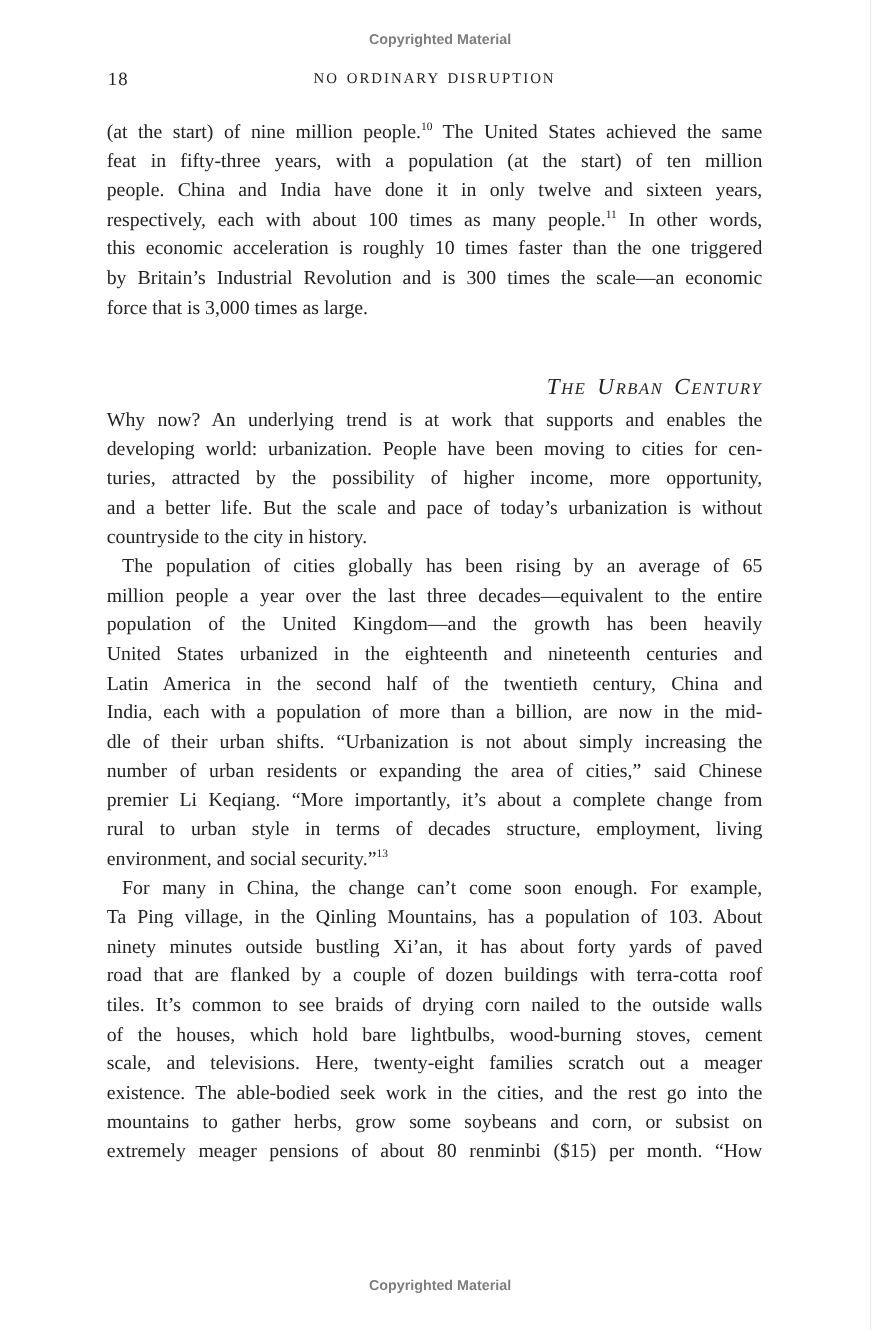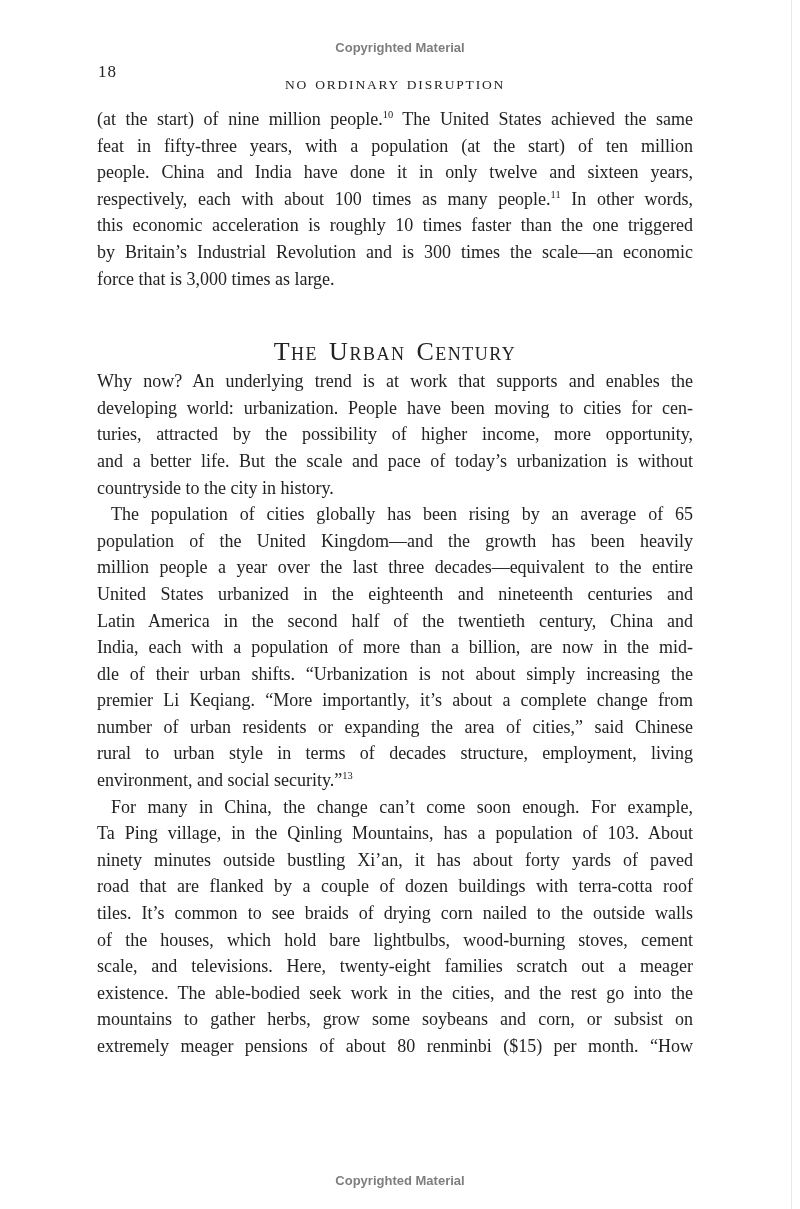--- a/index.html
+++ b/index.html
@@ -20,21 +20,20 @@
 
   .notice {
     position: absolute;
     left: 0;
     width: 100%;
     text-align: center;
     font-family: "Liberation Sans", "DejaVu Sans", sans-serif;
     font-weight: bold;
     font-size: 13px;
     color: var(--notice-color);
-    margin-top: 12px;
   }
   .notice-top { top: 28px; }
   .notice-bottom { top: 1161px; }
 
   .page-header {
     position: absolute;
     top: 62px;
     left: 97px;
     width: 596px;
     height: 20px;
@@ -44,21 +43,21 @@
     left: 1px;
     top: 0;
     font-size: 17px;
     letter-spacing: 1px;
     color: var(--text-color);
   }
   .running-head {
     position: absolute;
     left: 0;
     width: 100%;
-    top: 15px;
+    top: 1px;
     text-align: center;
     font-size: 13.5px;
     letter-spacing: 1.8px;
     word-spacing: 2px;
     color: var(--text-color);
   }
 
   .body-content {
     position: absolute;
     top: 106px;
@@ -74,27 +73,28 @@
   }
   .line.last { text-align-last: left; }
   .line.indent { text-indent: 14px; }
   sup {
     font-size: 0.58em;
     line-height: 0;
     vertical-align: super;
   }
 
   .section-heading {
-    text-align: center;
+    text-align: right;
     font-variant: small-caps;
-    font-size: 26px;
+    font-size: 21px;
     line-height: 27px;
     letter-spacing: 1.5px;
     word-spacing: 3px;
     margin: 46px 0 3px 0;
+    font-style: italic;
   }
 
   .page-edge-line {
     position: absolute;
     left: 791px;
     top: 0;
     width: 1px;
     height: 1209px;
     background: var(--edge-color);
   }
@@ -122,28 +122,28 @@
     <div class="section-heading">The Urban Century</div>
     <div class="paragraph">
       <div class="line">Why now? An underlying trend is at work that supports and enables the</div>
       <div class="line">developing world: urbanization. People have been moving to cities for cen-</div>
       <div class="line">turies, attracted by the possibility of higher income, more opportunity,</div>
       <div class="line">and a better life. But the scale and pace of today’s urbanization is without</div>
       <div class="line last">countryside to the city in history.</div>
     </div>
     <div class="paragraph">
       <div class="line indent">The population of cities globally has been rising by an average of 65</div>
+      <div class="line">million people a year over the last three decades—equivalent to the entire</div>
       <div class="line">population of the United Kingdom—and the growth has been heavily</div>
-      <div class="line">million people a year over the last three decades—equivalent to the entire</div>
       <div class="line">United States urbanized in the eighteenth and nineteenth centuries and</div>
       <div class="line">Latin America in the second half of the twentieth century, China and</div>
       <div class="line">India, each with a population of more than a billion, are now in the mid-</div>
       <div class="line">dle of their urban shifts. “Urbanization is not about simply increasing the</div>
+      <div class="line">number of urban residents or expanding the area of cities,” said Chinese</div>
       <div class="line">premier Li Keqiang. “More importantly, it’s about a complete change from</div>
-      <div class="line">number of urban residents or expanding the area of cities,” said Chinese</div>
       <div class="line">rural to urban style in terms of decades structure, employment, living</div>
       <div class="line last">environment, and social security.”<sup>13</sup></div>
     </div>
     <div class="paragraph">
       <div class="line indent">For many in China, the change can’t come soon enough. For example,</div>
       <div class="line">Ta Ping village, in the Qinling Mountains, has a population of 103. About</div>
       <div class="line">ninety minutes outside bustling Xi’an, it has about forty yards of paved</div>
       <div class="line">road that are flanked by a couple of dozen buildings with terra-cotta roof</div>
       <div class="line">tiles. It’s common to see braids of drying corn nailed to the outside walls</div>
       <div class="line">of the houses, which hold bare lightbulbs, wood-burning stoves, cement</div>

